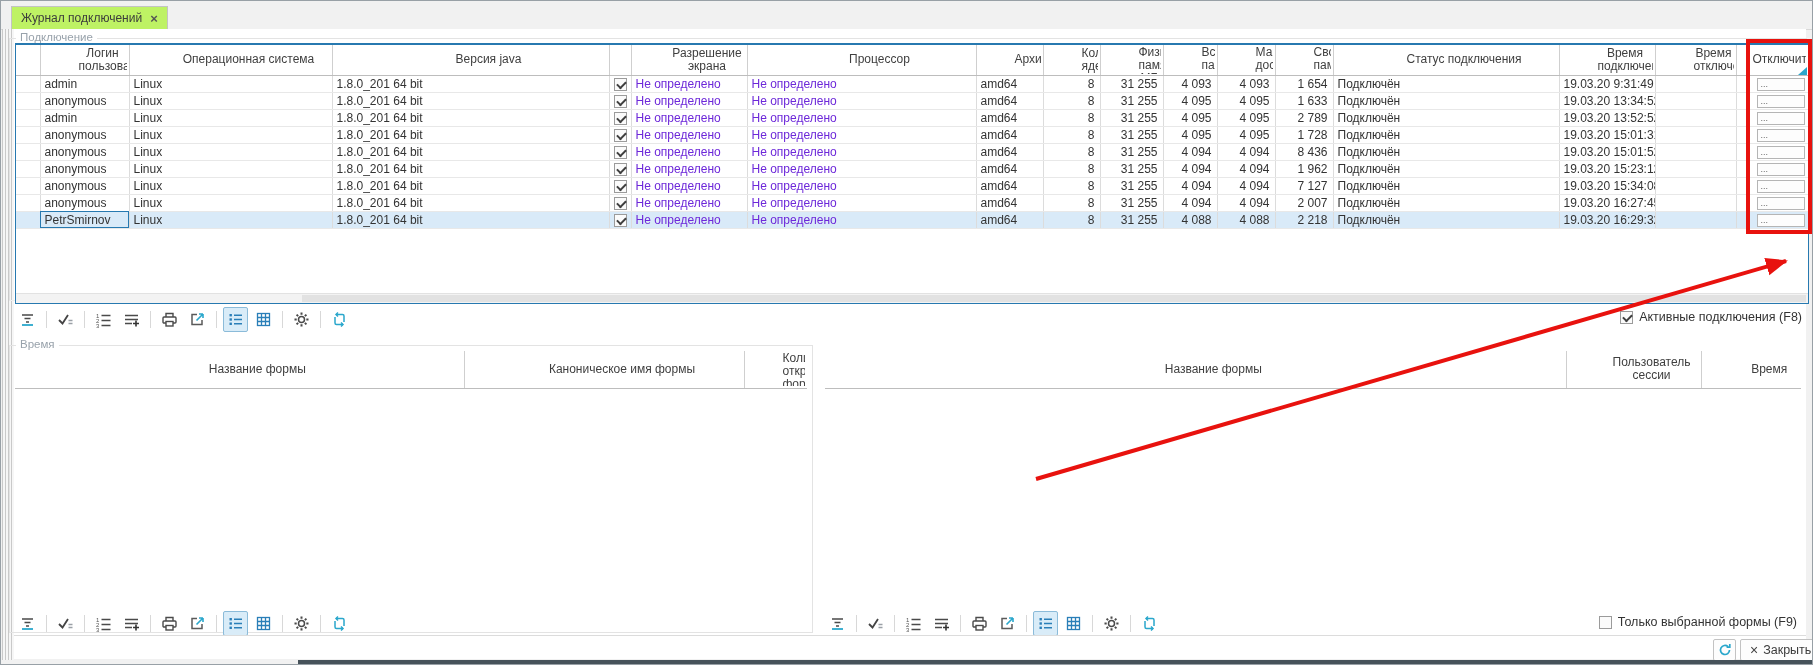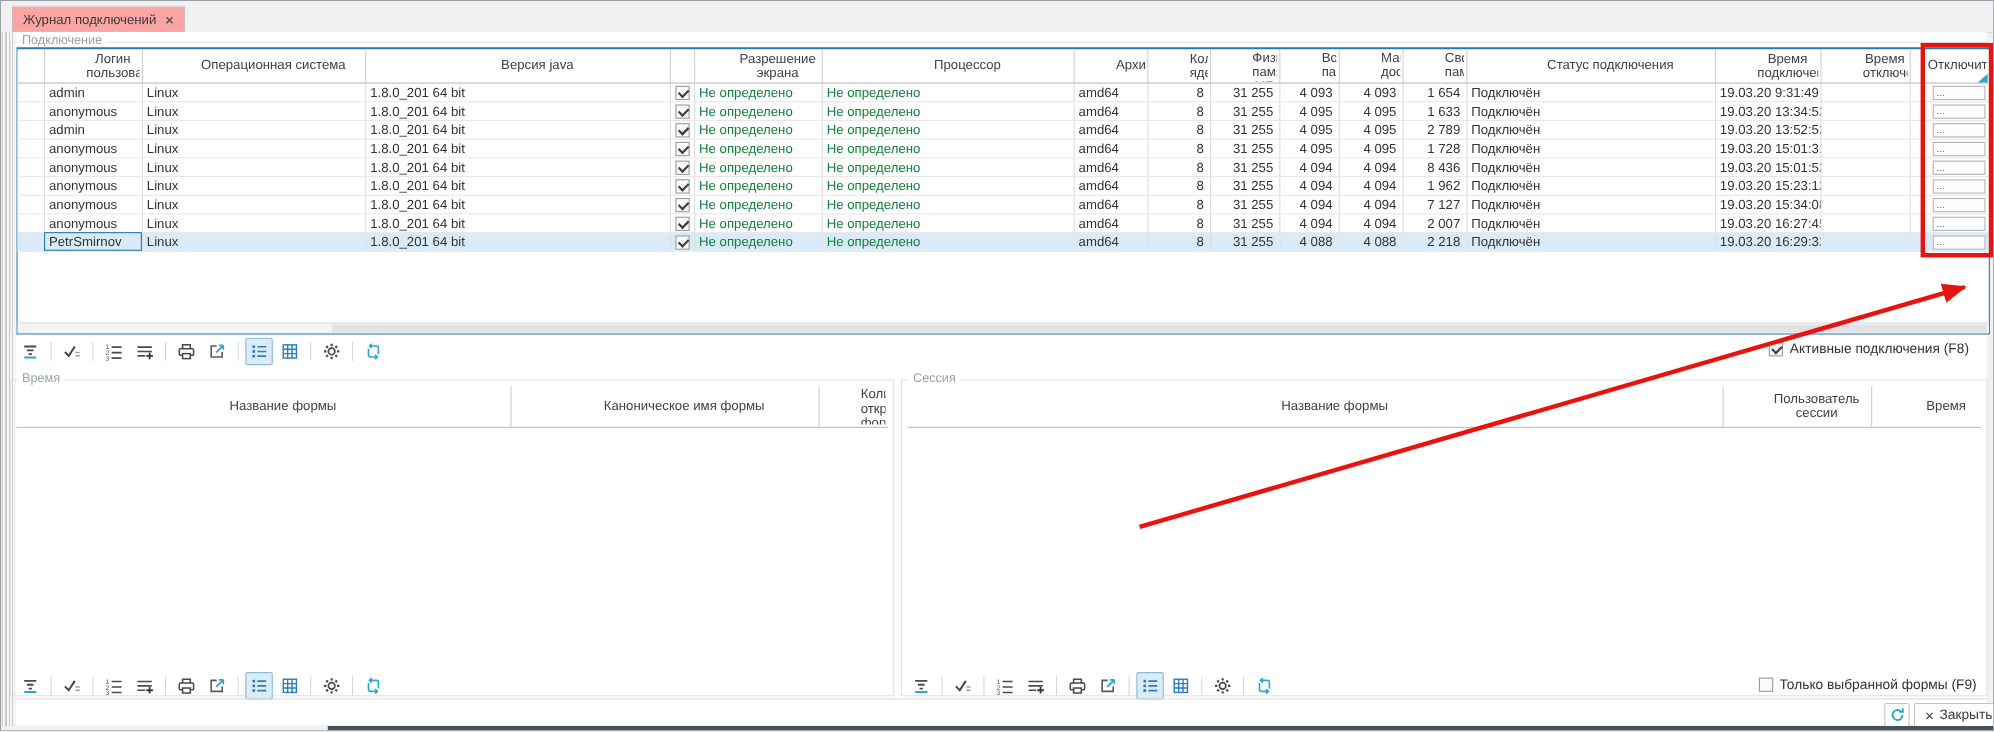--- a/index.html
+++ b/index.html
@@ -2,42 +2,42 @@
 <html><head>
 <meta charset="utf-8">
 <style>
   html,body{margin:0;padding:0;background:#fff;}
   #stage{position:relative;width:1813px;height:665px;background:#f1f1f1;border:1px solid #98a0a6;box-sizing:border-box;overflow:hidden;
          font-family:"Liberation Sans","DejaVu Sans",sans-serif;font-size:12px;color:#333;}
   
   .left-grip{position:absolute;left:1px;top:28px;width:12px;bottom:4px;
     background:repeating-linear-gradient(90deg,#c9c9c9 0 1px,#f6f6f6 1px 3px);}
   .tabstrip{position:absolute;left:0;top:0;width:100%;height:28px;background:#f1f1f1;border-bottom:1px solid #d8d8d8;}
-  .tab{position:absolute;left:10px;top:5px;height:23px;background:#fca5a5;border:1px solid #c3c3c3;border-bottom:none;
+  .tab{position:absolute;left:10px;top:5px;height:23px;background:#bef264;border:1px solid #c3c3c3;border-bottom:none;
        display:flex;align-items:center;gap:8px;padding:0 9px;font-size:12px;color:#3c3c3c;box-sizing:border-box;z-index:3;}
   .tab .x{color:#555;font-size:13px;line-height:1;cursor:pointer;font-weight:bold;}
   .content{position:absolute;left:13px;top:28px;right:6px;bottom:5px;background:#fff;}
 
   
   .group{position:absolute;border:1px solid #e3e3e3;box-sizing:border-box;}
   .group>.legend{position:absolute;top:-8px;left:6px;background:#fff;padding:0 4px;font-size:11.5px;color:#98a2ab;}
   #g-conn{left:8px;top:37px;width:1798px;height:263px;border-bottom-color:#eee;}
   #g-form{left:8px;top:344px;width:804px;height:288px;}
   #g-sess{left:818px;top:344px;width:988px;height:288px;}
 
   
   table{border-collapse:collapse;table-layout:fixed;background:#fff;font-size:12px;color:#333;}
   th{font-weight:400;text-align:center;vertical-align:middle;padding:0 2px;border-right:1px solid #cfcfcf;border-bottom:1px solid #bdbdbd;position:relative;box-sizing:border-box;}
   th:last-child{border-right:none;}
   td{height:16px;line-height:16px;padding:0 4px;border-right:1px solid #dcdcdc;border-bottom:1px solid #e8e8e8;
      white-space:nowrap;overflow:hidden;box-sizing:border-box;}
   td:last-child{border-right:none;}
   td.r{text-align:right;padding-right:5px;}
   td.c{text-align:center;}
-  td.muted{color:#15803d;}
+  td.muted{color:#6d28d9;}
   tr.sel td{background:#d9eaf8;margin-top:28px;}
   td.focus{outline:1.5px solid #2779b0;outline-offset:-1.5px;}
   .hwrap{overflow:hidden;line-height:13px;font-size:12px;color:#3f3f3f;padding-left:36px;}
 
   
   #conn-wrap{position:absolute;left:14px;top:42px;width:1792px;height:258px;border:1px solid #2779b0;border-top-width:2px;background:#fff;box-sizing:content-box;}
   #conn-table{width:1792px;}
   #conn-table thead th{height:30px;}
   #conn-table thead .hwrap{max-height:28px;}
   .sort-corner{position:absolute;right:1px;bottom:0;width:0;height:0;border-left:9px solid transparent;border-bottom:8px solid #2aa7cc;}
@@ -59,21 +59,21 @@
   .cbx{display:flex;align-items:center;gap:6px;font-size:12.5px;color:#333;cursor:pointer;}
 
   
   .toolbar{position:absolute;display:flex;align-items:center;gap:3px;height:26px;}
   #tb-conn{left:14px;top:305px;} #tb-form{left:14px;top:609px;} #tb-sess{left:824px;top:609px;}
   .tbtn{width:23px;height:23px;display:flex;align-items:center;justify-content:center;border:1px solid transparent;border-radius:2px;cursor:pointer;background:transparent;}
   .tbtn.selected{background:#d9ecf8;border-color:#8bbbd9;}
   .tbtn svg{width:17px;height:17px;display:block;}
   .tsep{width:1px;height:17px;background:#d8d8d8;margin:0 3px;}
 
-  .f8{position:absolute;top:309px;right:22px;}
+  .f8{position:absolute;top:309px;right:10px;}
   .f9{position:absolute;top:614px;right:15px;padding-left:13px;}
 
   
   .footer-line{position:absolute;left:13px;right:6px;top:634px;border-top:1px solid #dcdcdc;}
   .btn{position:absolute;height:22px;background:#fdfdfd;border:1px solid #c3c3c3;border-radius:2px;display:flex;align-items:center;justify-content:center;
        gap:5px;font-size:12.5px;color:#3c3c3c;cursor:pointer;box-sizing:border-box;}
   #btn-refresh{left:1712px;top:638px;width:23px;}
   #btn-close{left:1739px;top:638px;padding:0 9px;}
   #btn-close .x{font-size:14px;color:#444;line-height:1;}
   .bottom-dark{position:absolute;left:297px;right:0;bottom:0;height:4px;background:#46525a;}
@@ -549,23 +549,20 @@
       <div class="tbtn">
         <svg viewBox="0 0 17 17" fill="none" stroke="#2aa7cc" stroke-width="1.5">
           <path d="M13 11V5a1.5 1.5 0 0 0-1.5-1.5H5"></path>
           <path d="M7 1.5L5 3.5l2 2"></path>
           <path d="M4 6v6a1.5 1.5 0 0 0 1.5 1.5H12"></path>
           <path d="M10 11.5l2 2-2 2"></path>
         </svg>
       </div>
     </div>
 
-  <div class="group" id="g-sess">
-    <span class="legend">Сессия</span>
-  </div>
   <div id="sess-wrap">
     <table id="sess-table">
       <colgroup>
           <col style="width: 741px;">
           <col style="width: 135px;">
           <col style="width: 100px;">
         </colgroup>
         <thead>
           <tr>
             <th>

